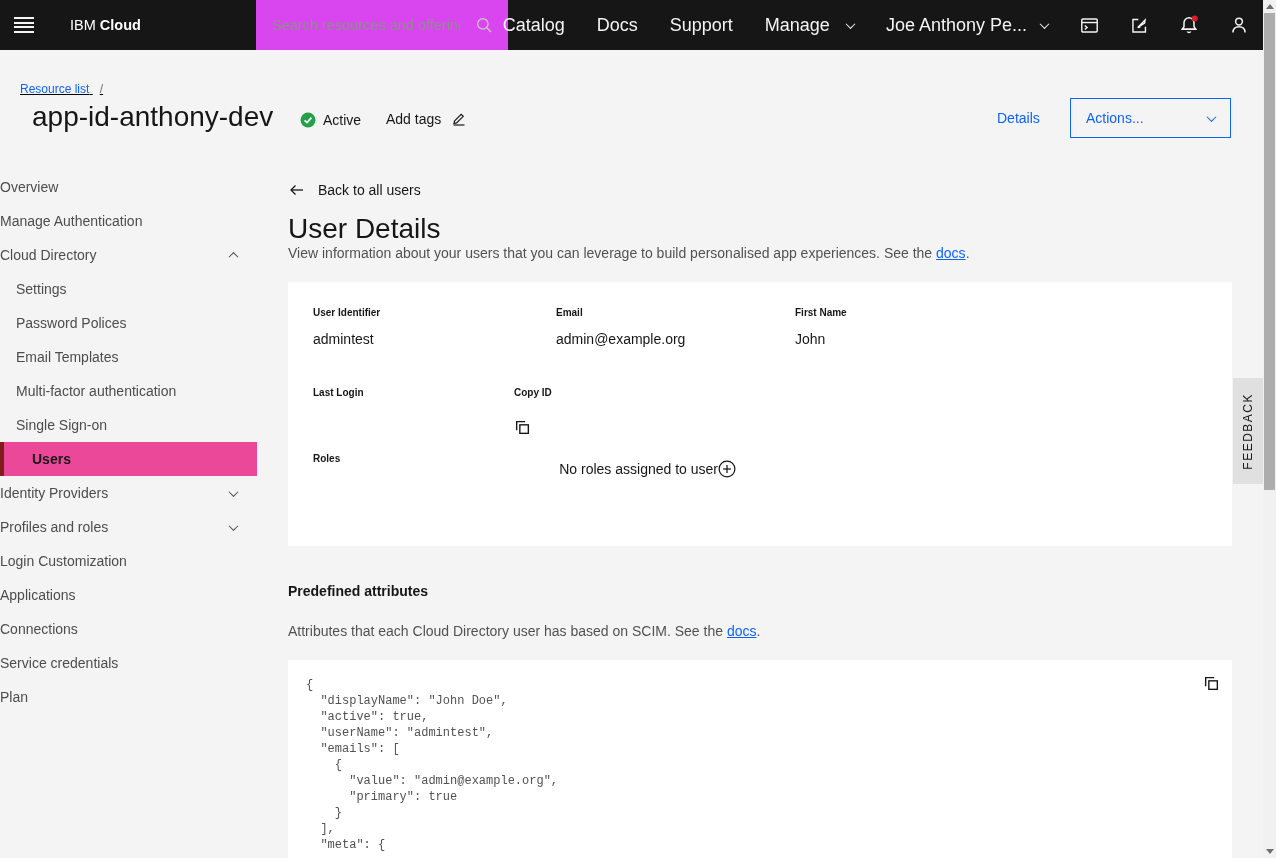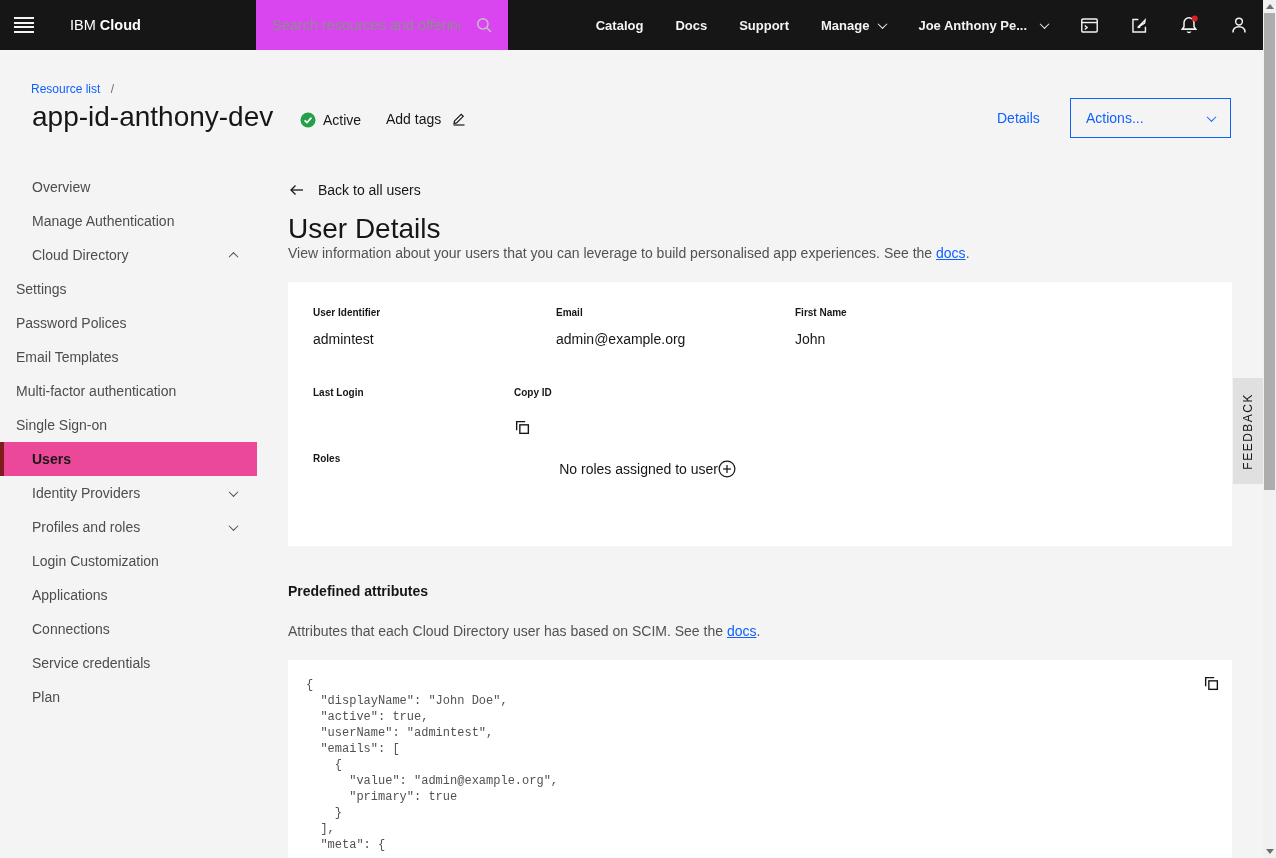--- a/index.html
+++ b/index.html
@@ -12,40 +12,40 @@
   .hamburger { position:absolute; left:0; top:0; width:48px; height:50px; display:flex; align-items:center; justify-content:center; cursor:pointer; background:none; border:none; }
   .hamburger .bars { width:20px; height:16px; display:flex; flex-direction:column; justify-content:space-between; }
   .hamburger .bars span { display:block; height:2px; background:#f4f4f4; }
   .logo { position:absolute; left:70px; top:0; height:50px; line-height:50px; color:#ffffff; font-size:14.5px; cursor:pointer; white-space:nowrap; }
   .logo b { font-weight:700; }
   .hsearch { position:absolute; left:256px; top:0; width:252px; height:50px; background:#d946ef; display:flex; align-items:center; }
   .hsearch input { flex:1; height:50px; background:transparent; border:none; outline:none; color:#f4f4f4; font-size:14.5px; padding-left:16px; font-family:"Liberation Sans",sans-serif; }
   .hsearch input::placeholder { color:#8d8d8d; }
   .hsearch .sbtn { width:48px; height:50px; border:none; background:transparent; display:flex; align-items:center; justify-content:center; cursor:pointer; }
   #hdr-right { position:absolute; right:12px; top:0; height:50px; display:flex; align-items:center; }
-  .hlink { height:50px; display:flex; align-items:center; padding:0 16px; color:#f4f4f4; font-size:13px; cursor:pointer; white-space:nowrap; background:none; border:none; font-family:"Liberation Sans",sans-serif;font-weight:bold; }
-  .hmenu { gap:10px; }
+  .hlink { height:50px; display:flex; align-items:center; padding:0 16px; color:#f4f4f4; font-size:18px; cursor:pointer; white-space:nowrap; background:none; border:none; font-family:"Liberation Sans",sans-serif; }
+  .hmenu { gap:17px; }
   .chev { width:7px; height:7px; border-right:1.4px solid currentColor; border-bottom:1.4px solid currentColor; display:inline-block; }
   .chev.down { transform:rotate(45deg) translate(-1px,-1px); }
   .chev.up { transform:rotate(-135deg) translate(-1px,-1px); }
   .hicon { width:50px; height:50px; display:flex; align-items:center; justify-content:center; background:none; border:none; cursor:pointer; position:relative; }
 
   
-  .breadcrumb { position:absolute; left:31px; top:82px; font-size:12px; }
+  .breadcrumb { position:absolute; left:20px; top:82px; font-size:12px;text-decoration:underline; }
   .breadcrumb a { color:#0f62fe; text-decoration:none; cursor:pointer; }
   .breadcrumb .sep { color:#6f6f6f; margin-left:7px; }
   .page-title { position:absolute; left:32px; top:101px; font-size:28px; font-weight:400; color:#161616; }
   .status-badge { position:absolute; left:300px; top:112px; display:flex; align-items:flex-end; gap:7px; font-size:14px; color:#161616; }
   .add-tags { position:absolute; left:386px; top:111px; display:flex; gap:10px; font-size:14px; color:#161616; cursor:pointer; background:none; border:none; font-family:"Liberation Sans",sans-serif; }
   .details-link { position:absolute; left:997px; top:110px; font-size:14px; color:#0f62fe; text-decoration:none; cursor:pointer; }
   .actions-dd { position:absolute; left:1070px; top:98px; width:161px; height:40px; border:1px solid #0f62fe; background:#f4f4f4; color:#0f62fe; display:flex; align-items:center; justify-content:space-between; padding:0 15px; font-size:14px; cursor:pointer; font-family:"Liberation Sans",sans-serif; }
 
   
   #sidebar { position:absolute; left:0; top:170px; width:257px; }
-  .nav-item { height:34px; display:flex; align-items:center; padding-left:32px; padding-right:16px; font-size:14px; color:#4d4d4d; cursor:pointer; justify-content:space-between; }
+  .nav-item { height:34px; display:flex; align-items:center; padding-right:16px; font-size:14px; color:#4d4d4d; cursor:pointer; justify-content:space-between; }
   .nav-item.sub { padding-left:16px; }
   .nav-item.selected { background:#ec4899; border-left:4px solid #7f1d1d; padding-left:28px; font-weight:700; color:#161616; }
   .nav-item .chev { color:#4d4d4d; margin-right:4px; }
 
   
   #main { position:absolute; left:288px; top:182px; width:944px; }
   .back-row { display:flex; align-items:center; gap:13px; font-size:14px; color:#161616; cursor:pointer; background:none; border:none; font-family:"Liberation Sans",sans-serif; }
   .h1 { margin-top:15px; font-size:28px; font-weight:400; color:#161616; }
   .subtitle { font-size:14px; color:#525252; }
   .subtitle a, .pre-sub a { color:#0f62fe; text-decoration:underline; cursor:pointer; }

